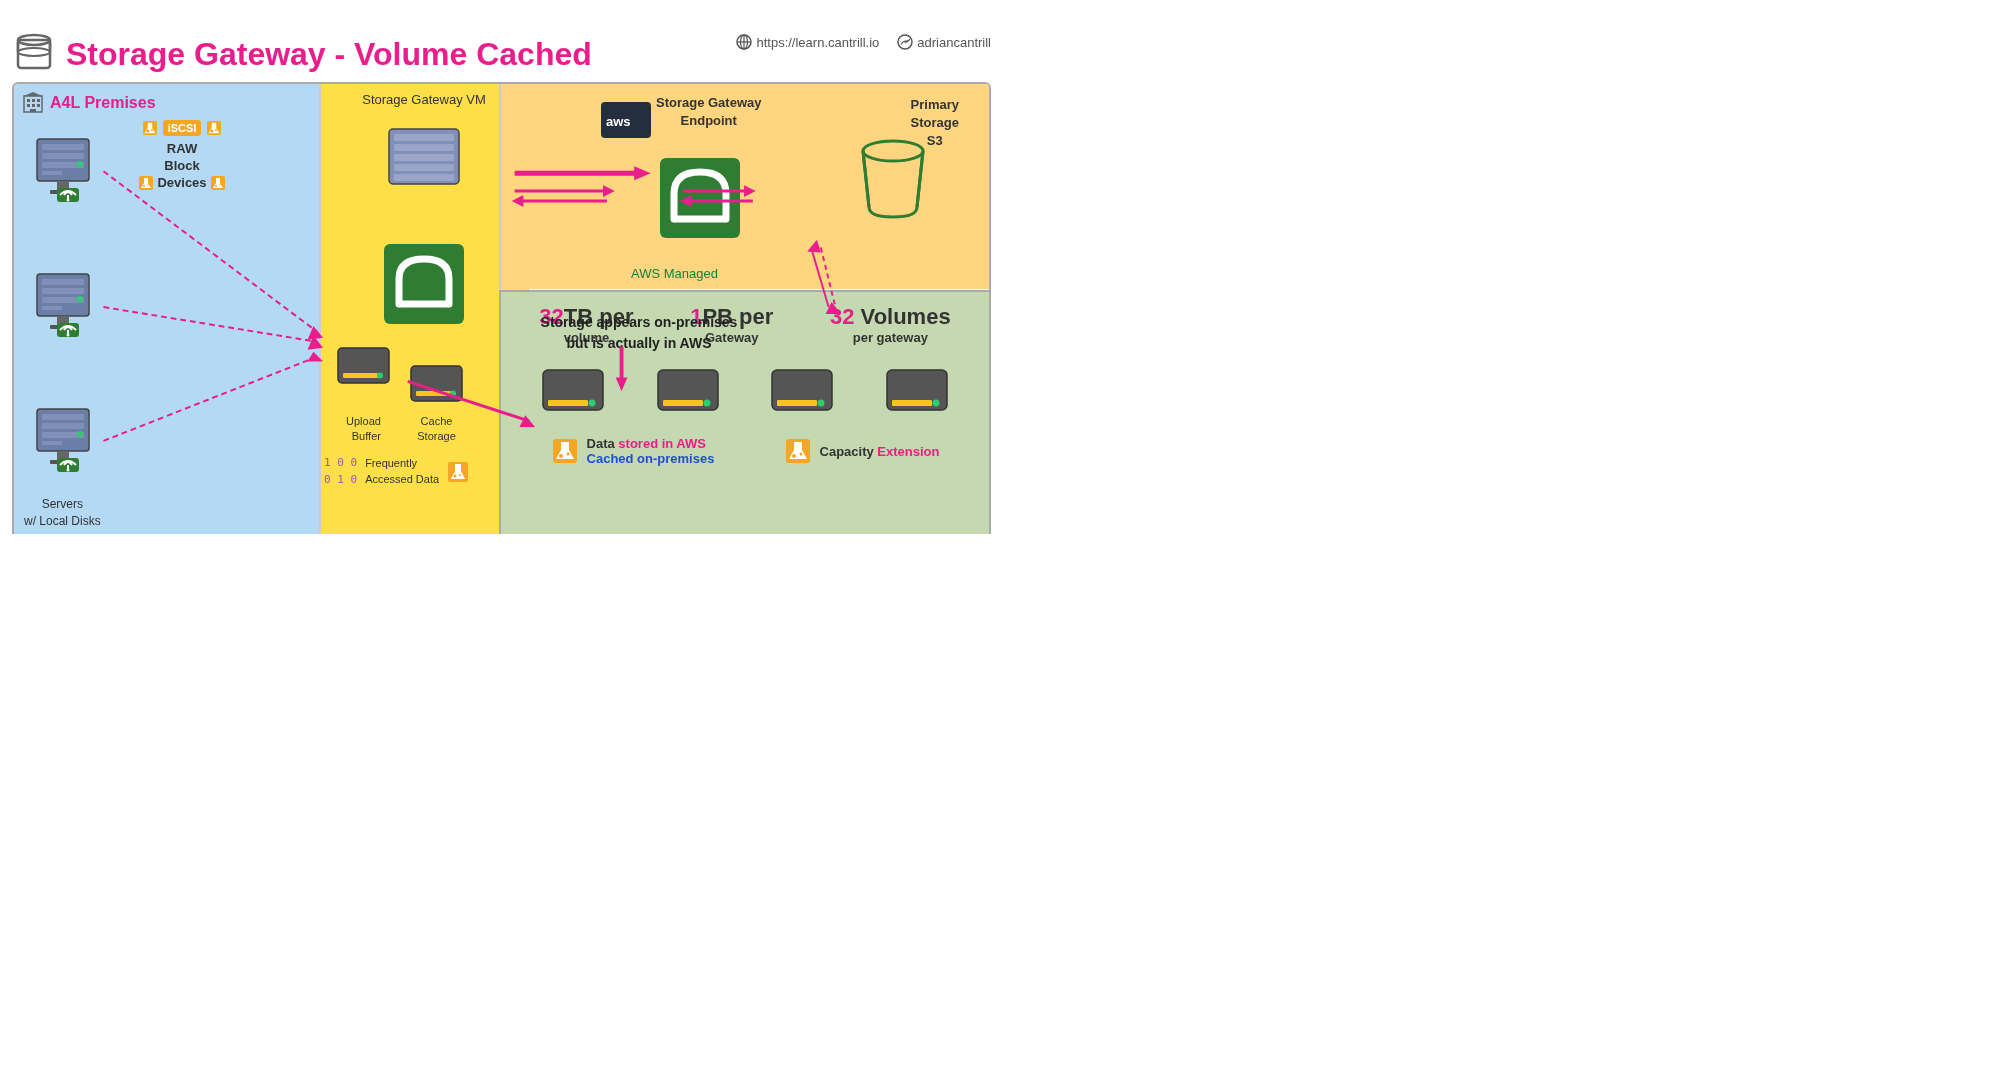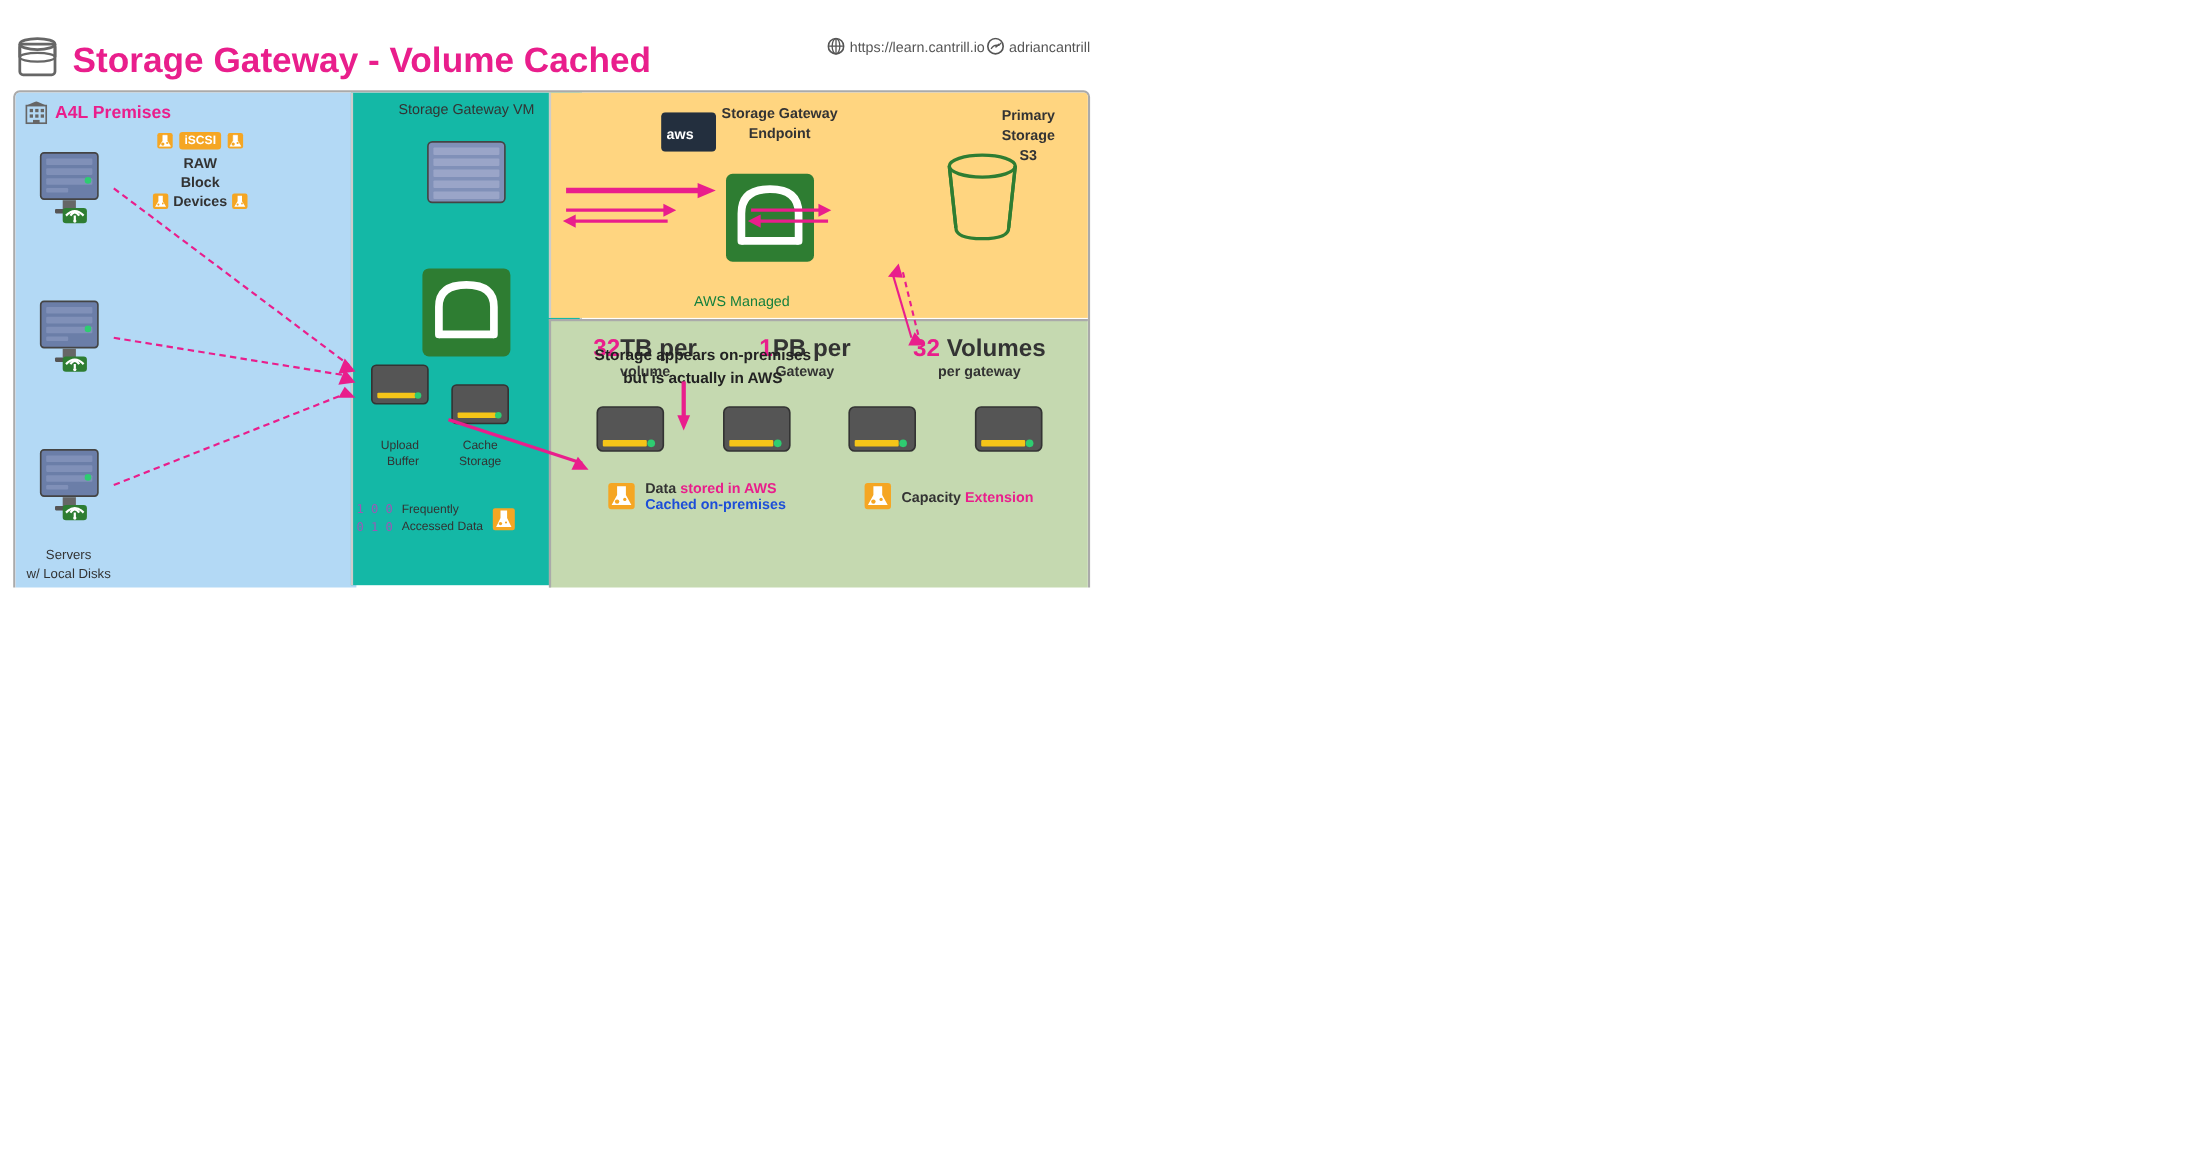--- a/index.html
+++ b/index.html
@@ -40,21 +40,21 @@
       font-size: 32px;
       font-weight: 900;
       color: #222;
     }
     .header-title span {
       color: #e91e8c;
     }
     .header-links {
       display: flex;
       align-items: center;
-      gap: 2px;
+      gap: 18px;
       font-size: 13px;
       color: #555;
     }
     .header-links a {
       color: #555;
       text-decoration: none;
       display: flex;
       align-items: center;
       gap: 4px;
     }
@@ -242,21 +242,21 @@
         <path d="M12 14 L12 10" stroke="#fff" stroke-width="2"></path>
         <circle cx="12" cy="15" r="1.5" fill="#fff"></circle>
       </svg>
     </div>
 
     <div style="position:absolute;bottom:18px;left:10px;font-size:12px;color:#333;text-align:center;line-height:1.4;">
       <span style="white-space:pre-line;">Servers
 w/ Local Disks</span>
     </div>
 
-    <div style="position:absolute;left:305px;top:0;bottom:16px;width:210px;background:#14b8a6;border-left:2px solid #ccc;border-right:2px solid #ccc;">
+    <div style="position:absolute;left:305px;top:0;bottom:0;width:210px;background:#fde047;border-left:2px solid #ccc;border-right:2px solid #ccc;">
       <div style="position:absolute;top:8px;left:50%;transform:translateX(-50%);font-size:13px;color:#333;white-space:nowrap;">Storage Gateway VM</div>
 
       <div style="position:absolute;top:40px;left:50%;transform:translateX(-50%);">
         <svg width="90" height="70" viewBox="0 0 90 70">
           <rect x="10" y="5" width="70" height="55" rx="4" fill="#8090b8" stroke="#444" stroke-width="1.5"></rect>
           <rect x="15" y="10" width="60" height="7" rx="1" fill="#9aa5c8"></rect>
           <rect x="15" y="20" width="60" height="7" rx="1" fill="#9aa5c8"></rect>
           <rect x="15" y="30" width="60" height="7" rx="1" fill="#9aa5c8"></rect>
           <rect x="15" y="40" width="60" height="7" rx="1" fill="#9aa5c8"></rect>
           <rect x="15" y="50" width="60" height="7" rx="1" fill="#9aa5c8"></rect>

